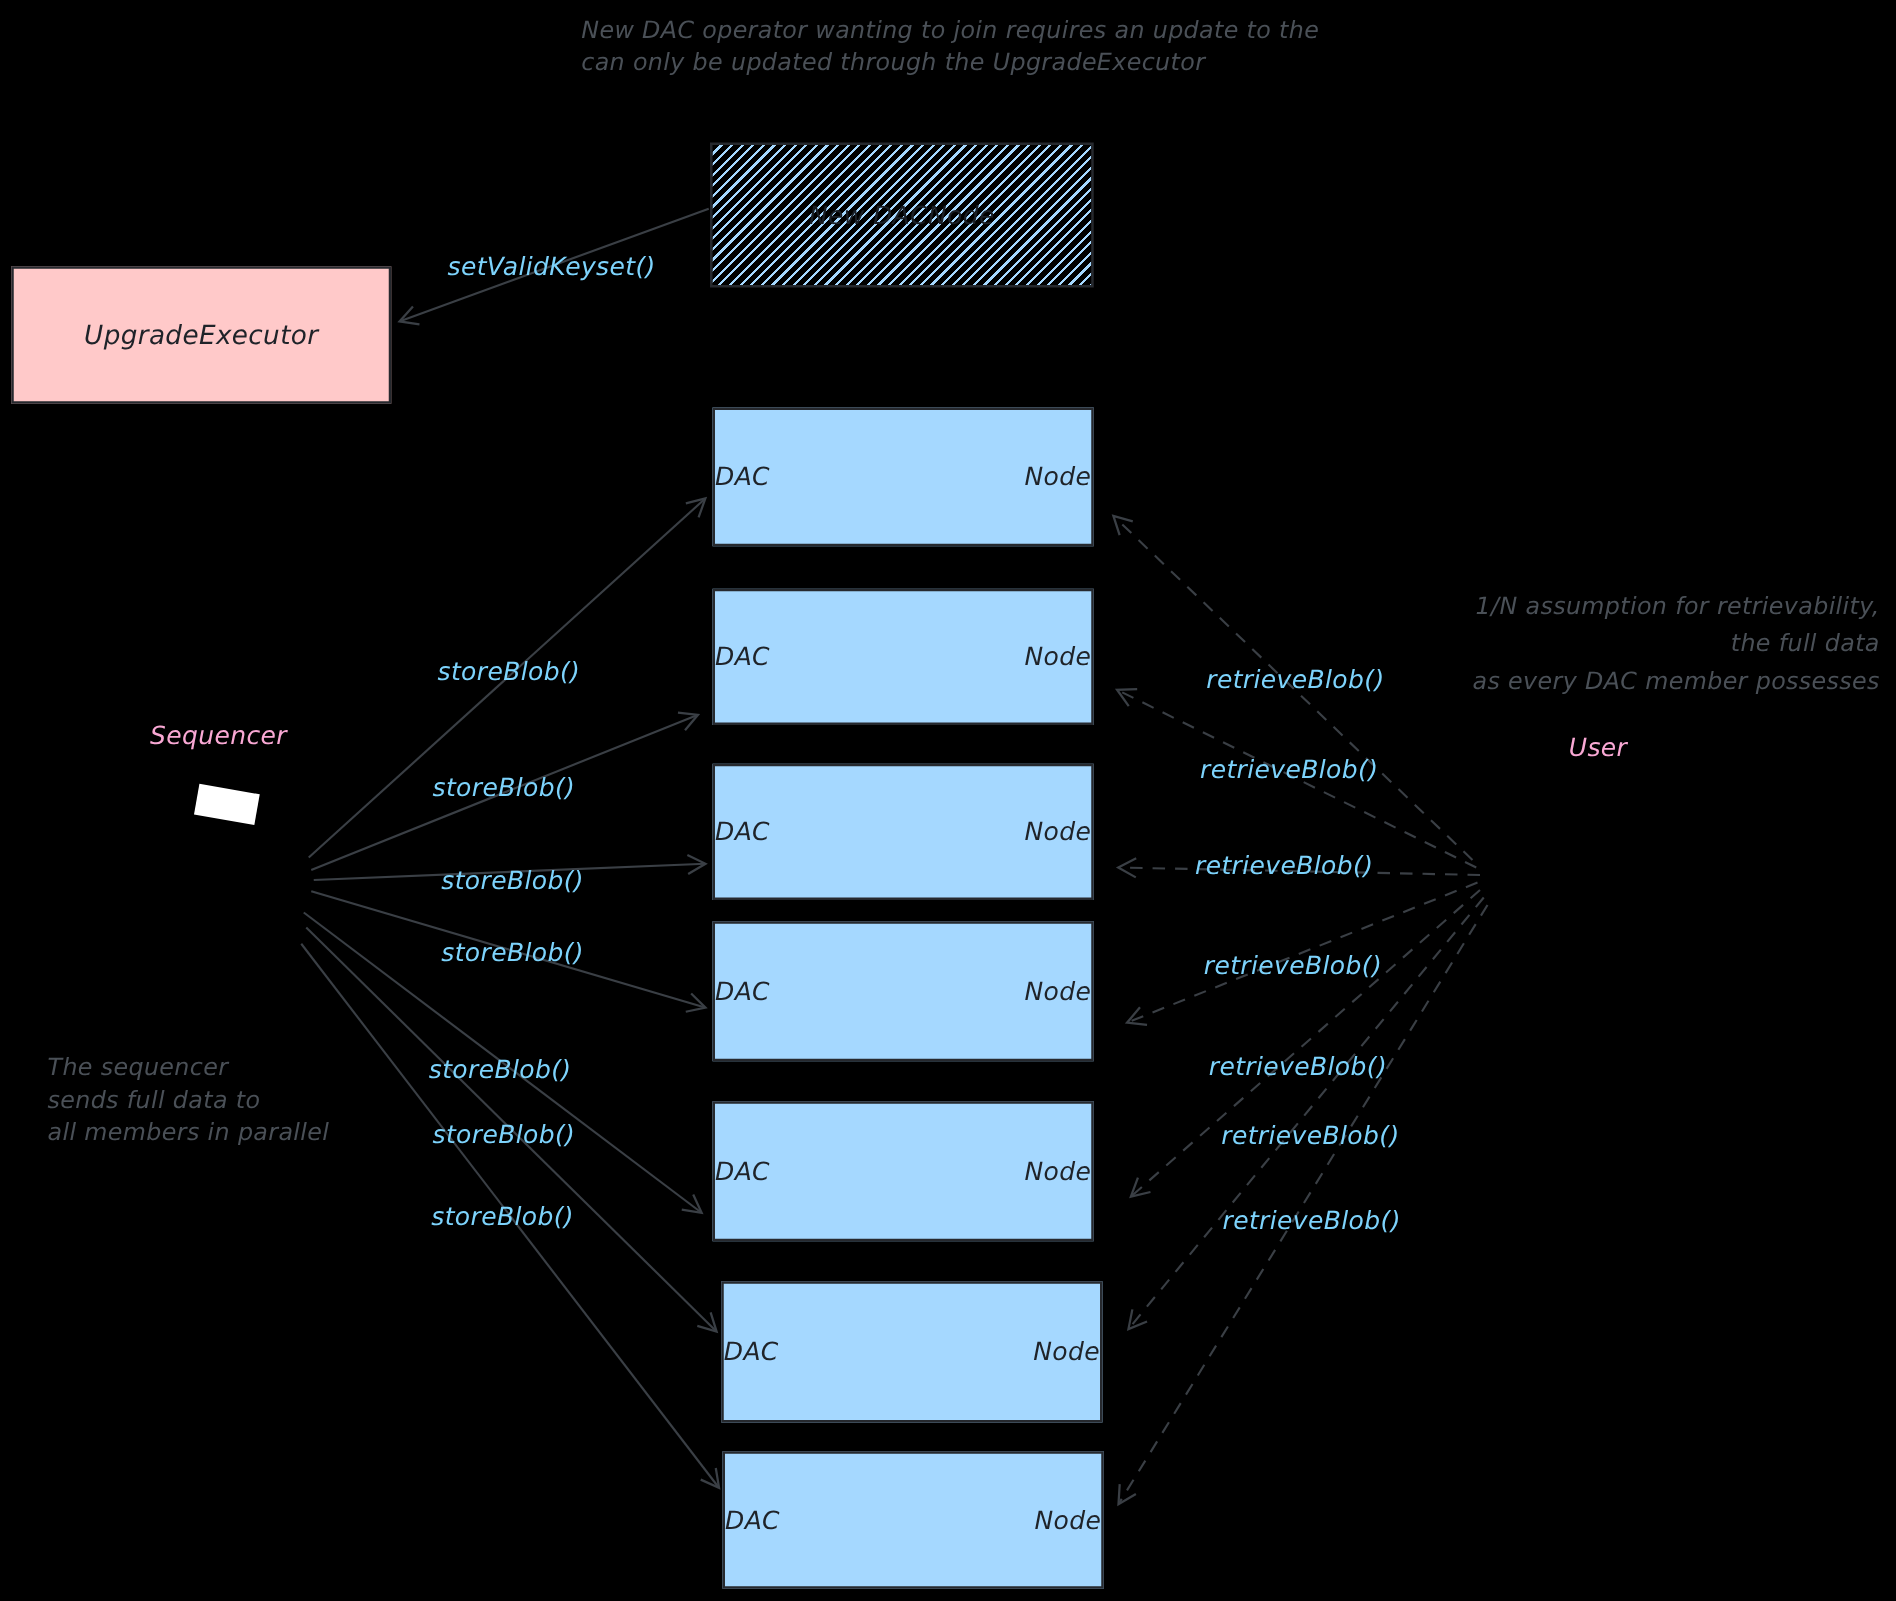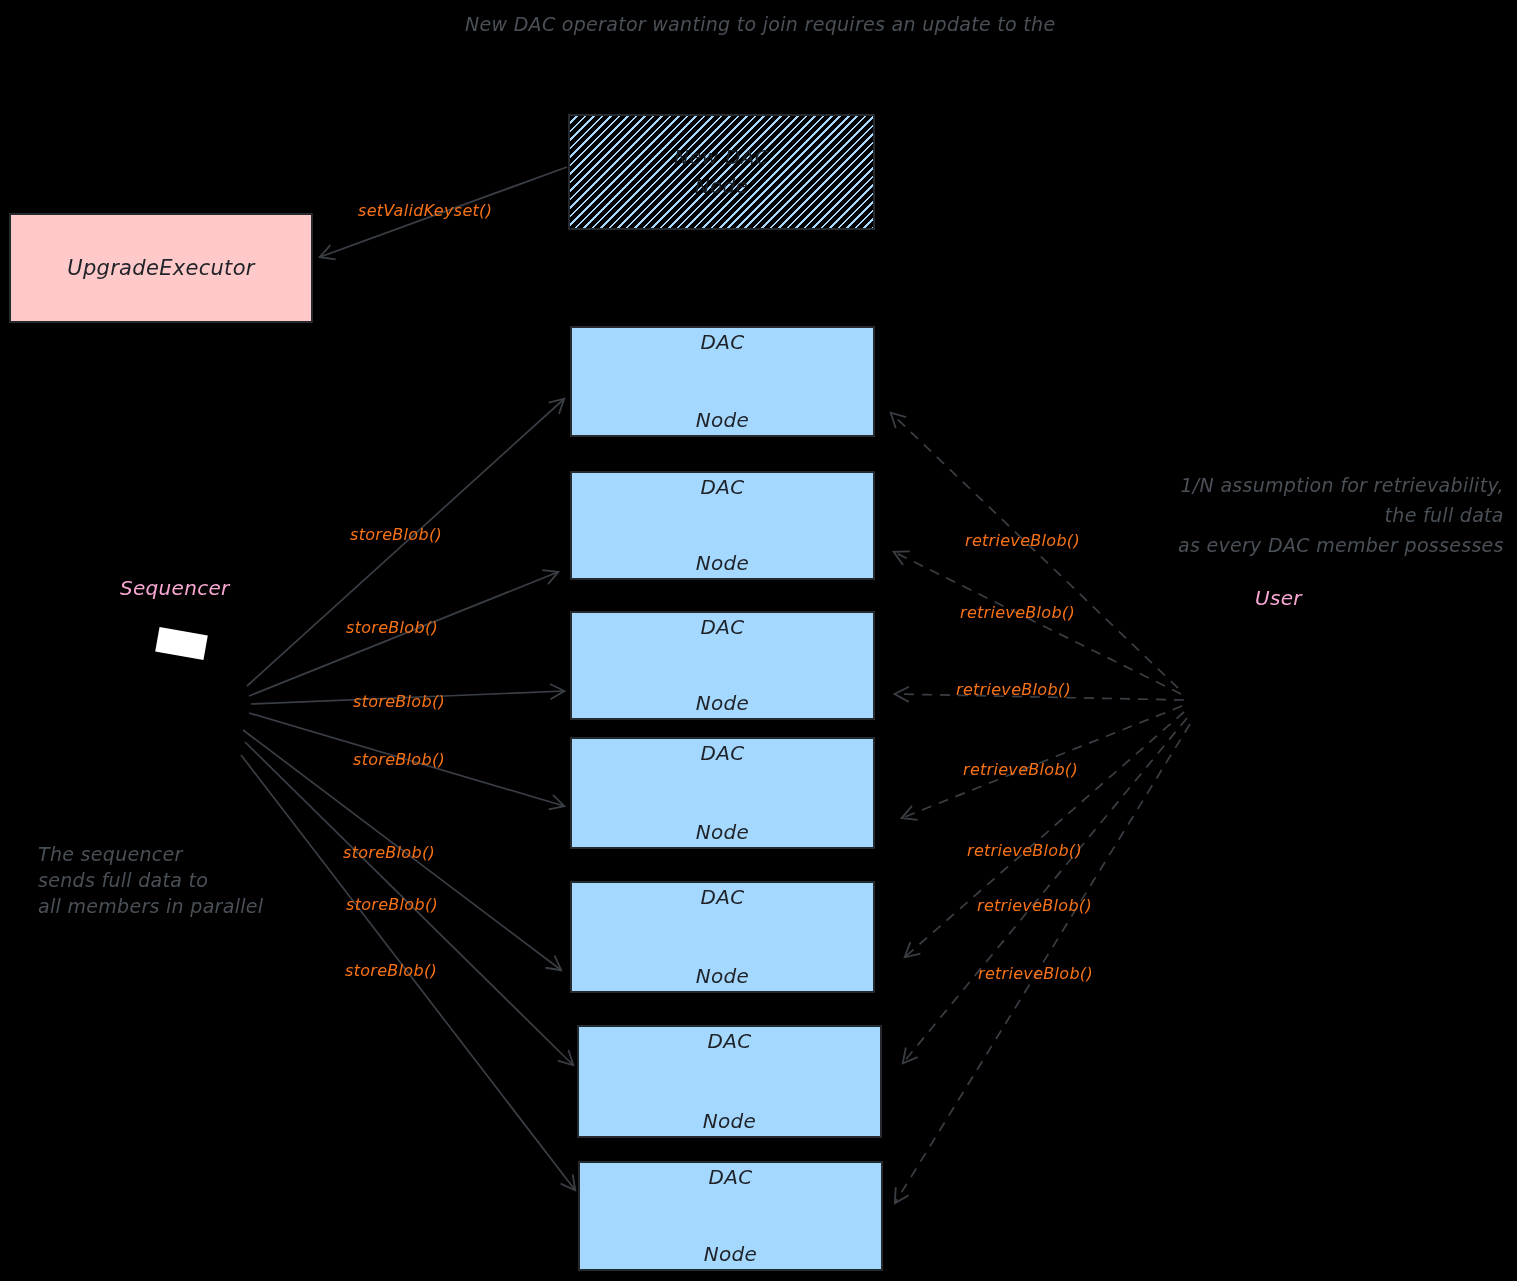--- a/index.html
+++ b/index.html
@@ -17,30 +17,30 @@
   }
   .note{
     position:absolute;
     color:#4a5057;
     font-size:19px;
     line-height:26px;
     white-space:nowrap;
   }
   .edge-label{
     position:absolute;
-    color:#f97316;
-    font-size:16px;
+    color:#7dd3fc;
+    font-size:20px;
     white-space:nowrap;
   }
   .shape{
     position:absolute;
     box-sizing:border-box;
     border:2px solid #26292e;
     display:flex;
-    flex-direction:column;
+    flex-direction:row;
     align-items:center;
     justify-content:center;
     text-align:center;
   }
   .dac-node{
     width:305px;height:111px;
     background:#a5d8ff;
     color:#1f2329;
     font-size:20px;
     line-height:29px;
@@ -103,20 +103,21 @@
       <line x1="1184" y1="700" x2="895" y2="694" marker-end="url(#head)"></line>
       <line x1="1182" y1="706" x2="902" y2="818" marker-end="url(#head)"></line>
       <line x1="1184" y1="712" x2="905" y2="957" marker-end="url(#head)"></line>
       <line x1="1187" y1="718" x2="903" y2="1063" marker-end="url(#head)"></line>
       <line x1="1190" y1="724" x2="895" y2="1203" marker-end="url(#head)"></line>
     </g>
   </svg>
 
   <div class="note hand" style="left:465px;top:11px;">
     <div>New DAC operator wanting to join requires an update to the</div>
+    <div>can only be updated through the UpgradeExecutor</div>
   </div>
 
   <div class="shape hatch-box hand">
     <div>New DAC</div>
     <div>Node</div>
   </div>
 
   <div class="shape pink-box hand">
     <div>UpgradeExecutor</div>
   </div>

